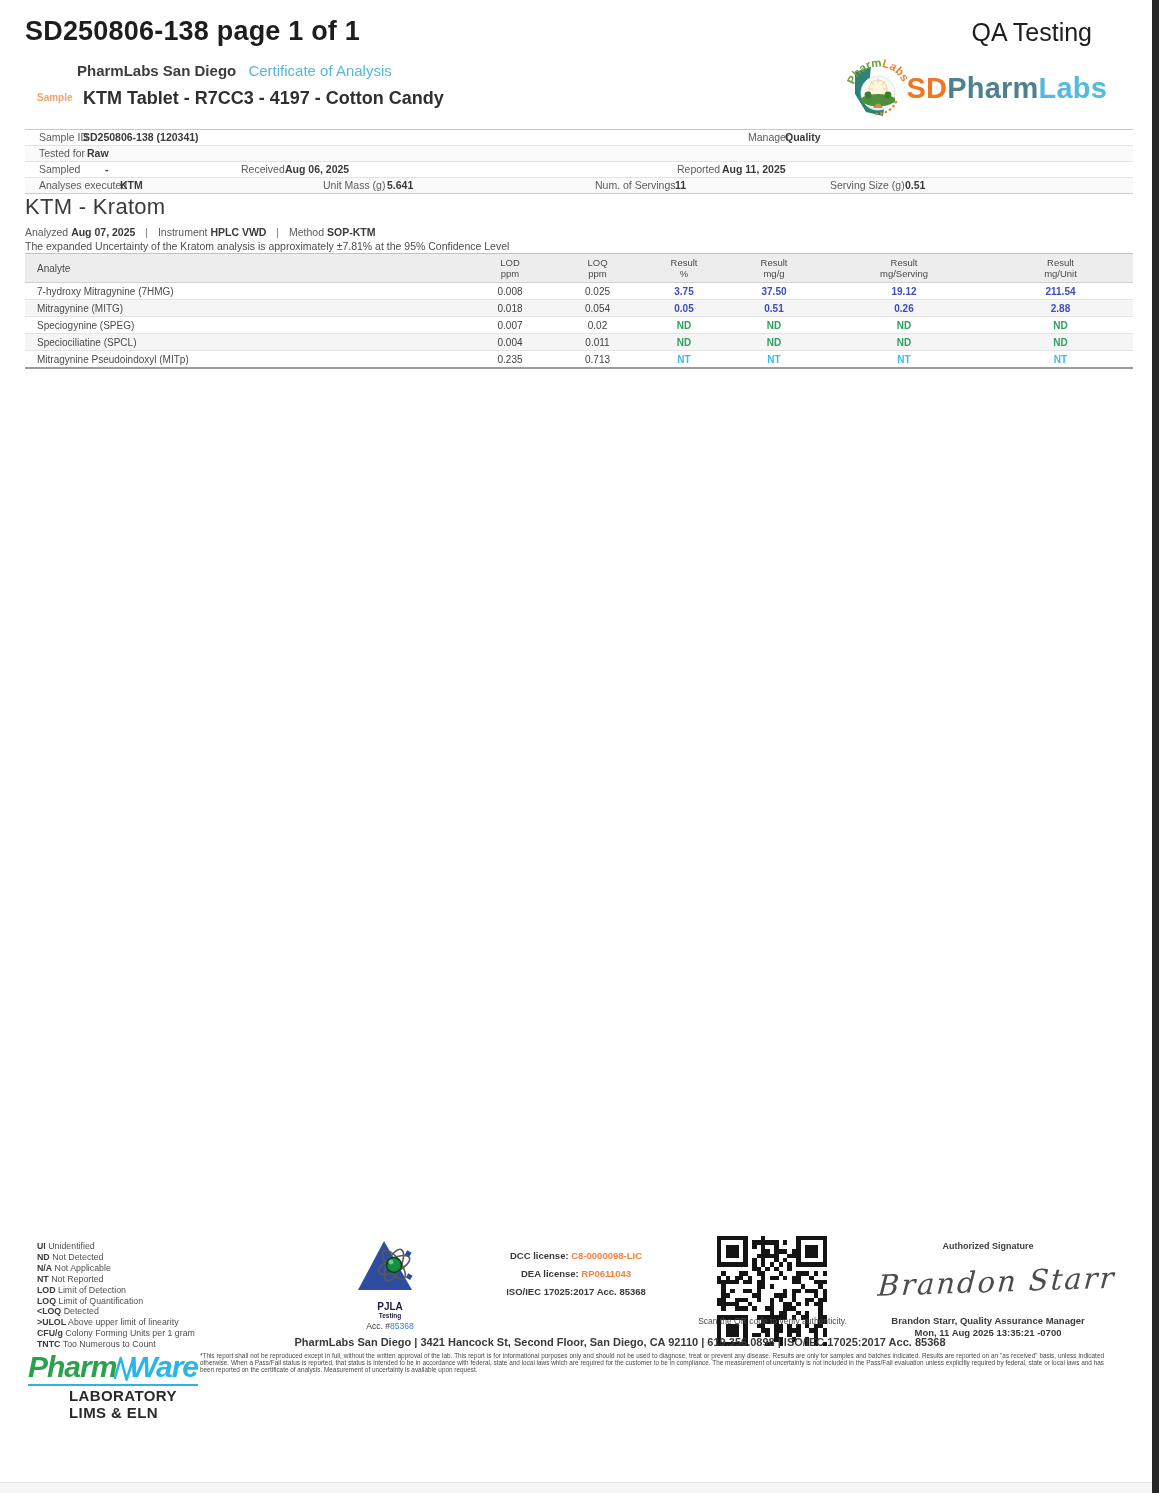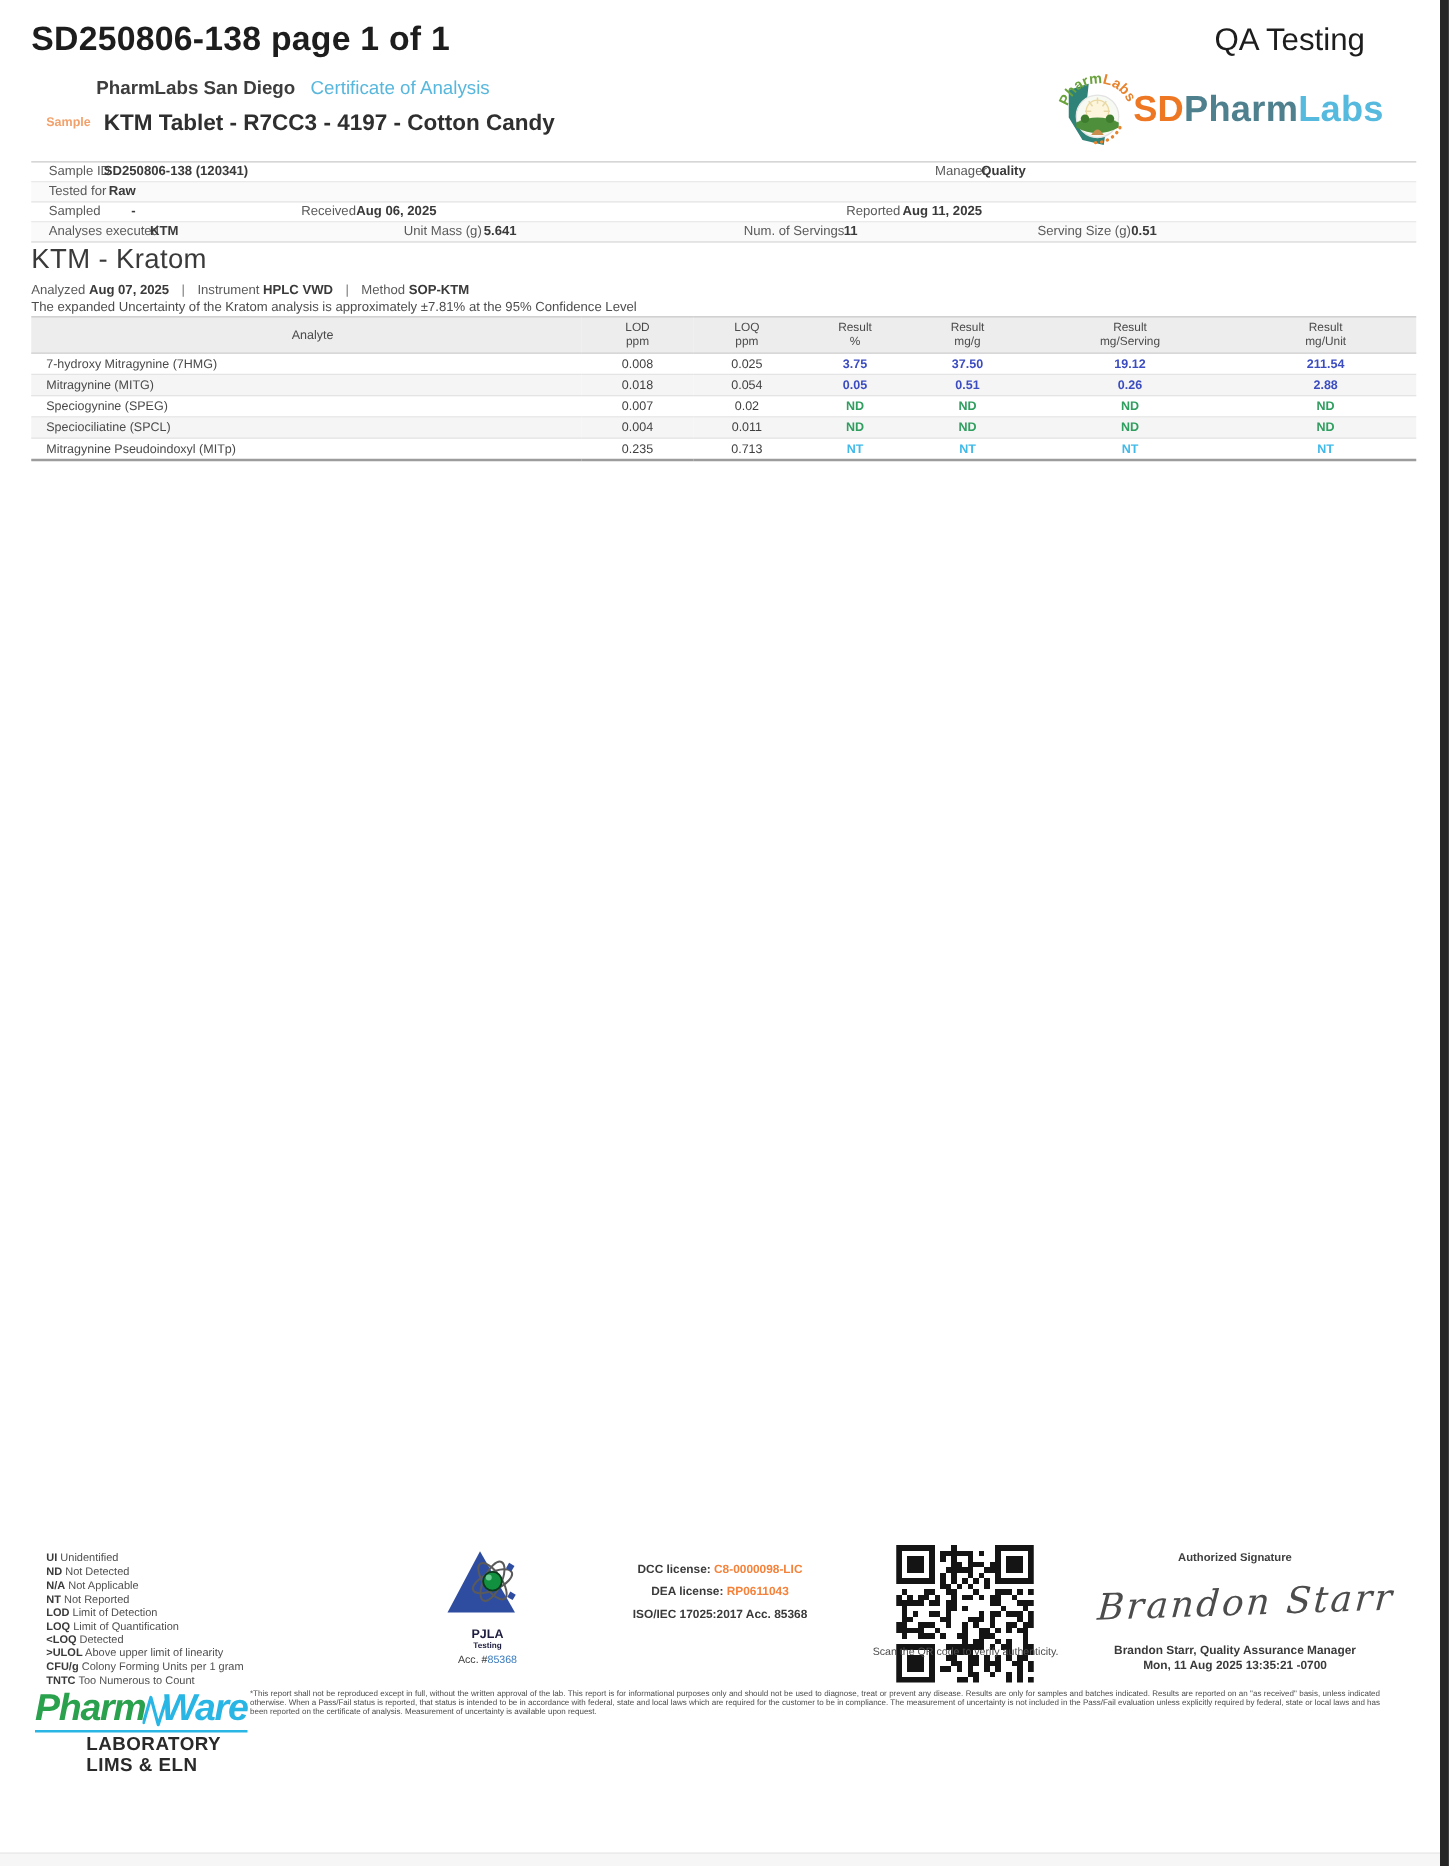--- a/index.html
+++ b/index.html
@@ -42,21 +42,21 @@
   .section-meta{position:absolute;left:25px;top:226px;font-size:10.5px;color:#5a5a5a;}
   .section-meta b{color:#3a3a3a;}
   .meta-sep{margin:0 7px;color:#777;}
   .section-uncertainty{position:absolute;left:25px;top:240px;font-size:10.5px;color:#4d4d4d;}
 
   
   table.results{position:absolute;left:25px;top:253px;width:1108px;border-collapse:collapse;table-layout:fixed;
     border-top:1px solid #c2c2c2;border-bottom:2px solid #9c9c9c;}
   table.results th{background:#ededed;font-weight:normal;color:#4a4a4a;font-size:9.5px;line-height:11px;
     padding:3px 2px;border-bottom:1px solid #d0d0d0;}
-  table.results th.c-analyte{text-align:center;padding-left:12px;vertical-align:middle;font-size:10px;}
+  table.results th.c-analyte{text-align:left;padding-left:12px;vertical-align:middle;font-size:10px;}
   table.results td{font-size:10px;padding:0 2px;height:16px;border-bottom:1px solid #e4e4e4;text-align:center;color:#3f3f3f;}
   table.results td.c-analyte{text-align:left;padding-left:12px;color:#4a4a4a;}
   table.results tr:nth-child(even) td{background:#f5f5f5;}
   .v-blue{color:#3b4cc0 !important;font-weight:bold;}
   .v-green{color:#2f9e5f !important;font-weight:bold;}
   .v-cyan{color:#41b9e9 !important;font-weight:bold;}
 
   
   .legend{position:absolute;left:37px;top:1241px;font-size:8.8px;line-height:10.9px;color:#4f4f4f;}
   .legend b{color:#3a3a3a;}
@@ -618,20 +618,21 @@
   </div>
   <div class="qr-caption">Scan the QR code to verify authenticity.</div>
 
   <div class="sig-block">
     <div class="sig-heading">Authorized Signature</div>
     <div class="sig-script">Brandon Starr</div>
     <div class="sig-name">Brandon Starr, Quality Assurance Manager</div>
     <div class="sig-date">Mon, 11 Aug 2025 13:35:21 -0700</div>
   </div>
 
+  <div class="address-line">PharmLabs San Diego | 3421 Hancock St, Second Floor, San Diego, CA 92110 | 619.356.0898 | ISO/IEC 17025:2017 Acc. 85368</div>
   <div class="disclaimer">*This report shall not be reproduced except in full, without the written approval of the lab. This report is for informational purposes only and should not be used to diagnose, treat or prevent any disease. Results are only for samples and batches indicated. Results are reported on an "as received" basis, unless indicated otherwise. When a Pass/Fail status is reported, that status is intended to be in accordance with federal, state and local laws which are required for the customer to be in compliance. The measurement of uncertainty is not included in the Pass/Fail evaluation unless explicitly required by federal, state or local laws and has been reported on the certificate of analysis. Measurement of uncertainty is available upon request.</div>
 
   <div class="pharmware">
     <div class="pw-top">
       <span class="pw-pharm">Pharm</span>
       <svg width="26" height="36" viewBox="0 0 26 36" style="margin:0 -3px -2px -2px">
         <polyline points="1,30 8,6 15,32 22,10" fill="none" stroke="#29b6e4" stroke-width="3" stroke-linejoin="round" stroke-linecap="round"></polyline>
       </svg>
       <span class="pw-ware">Ware</span>
     </div>

